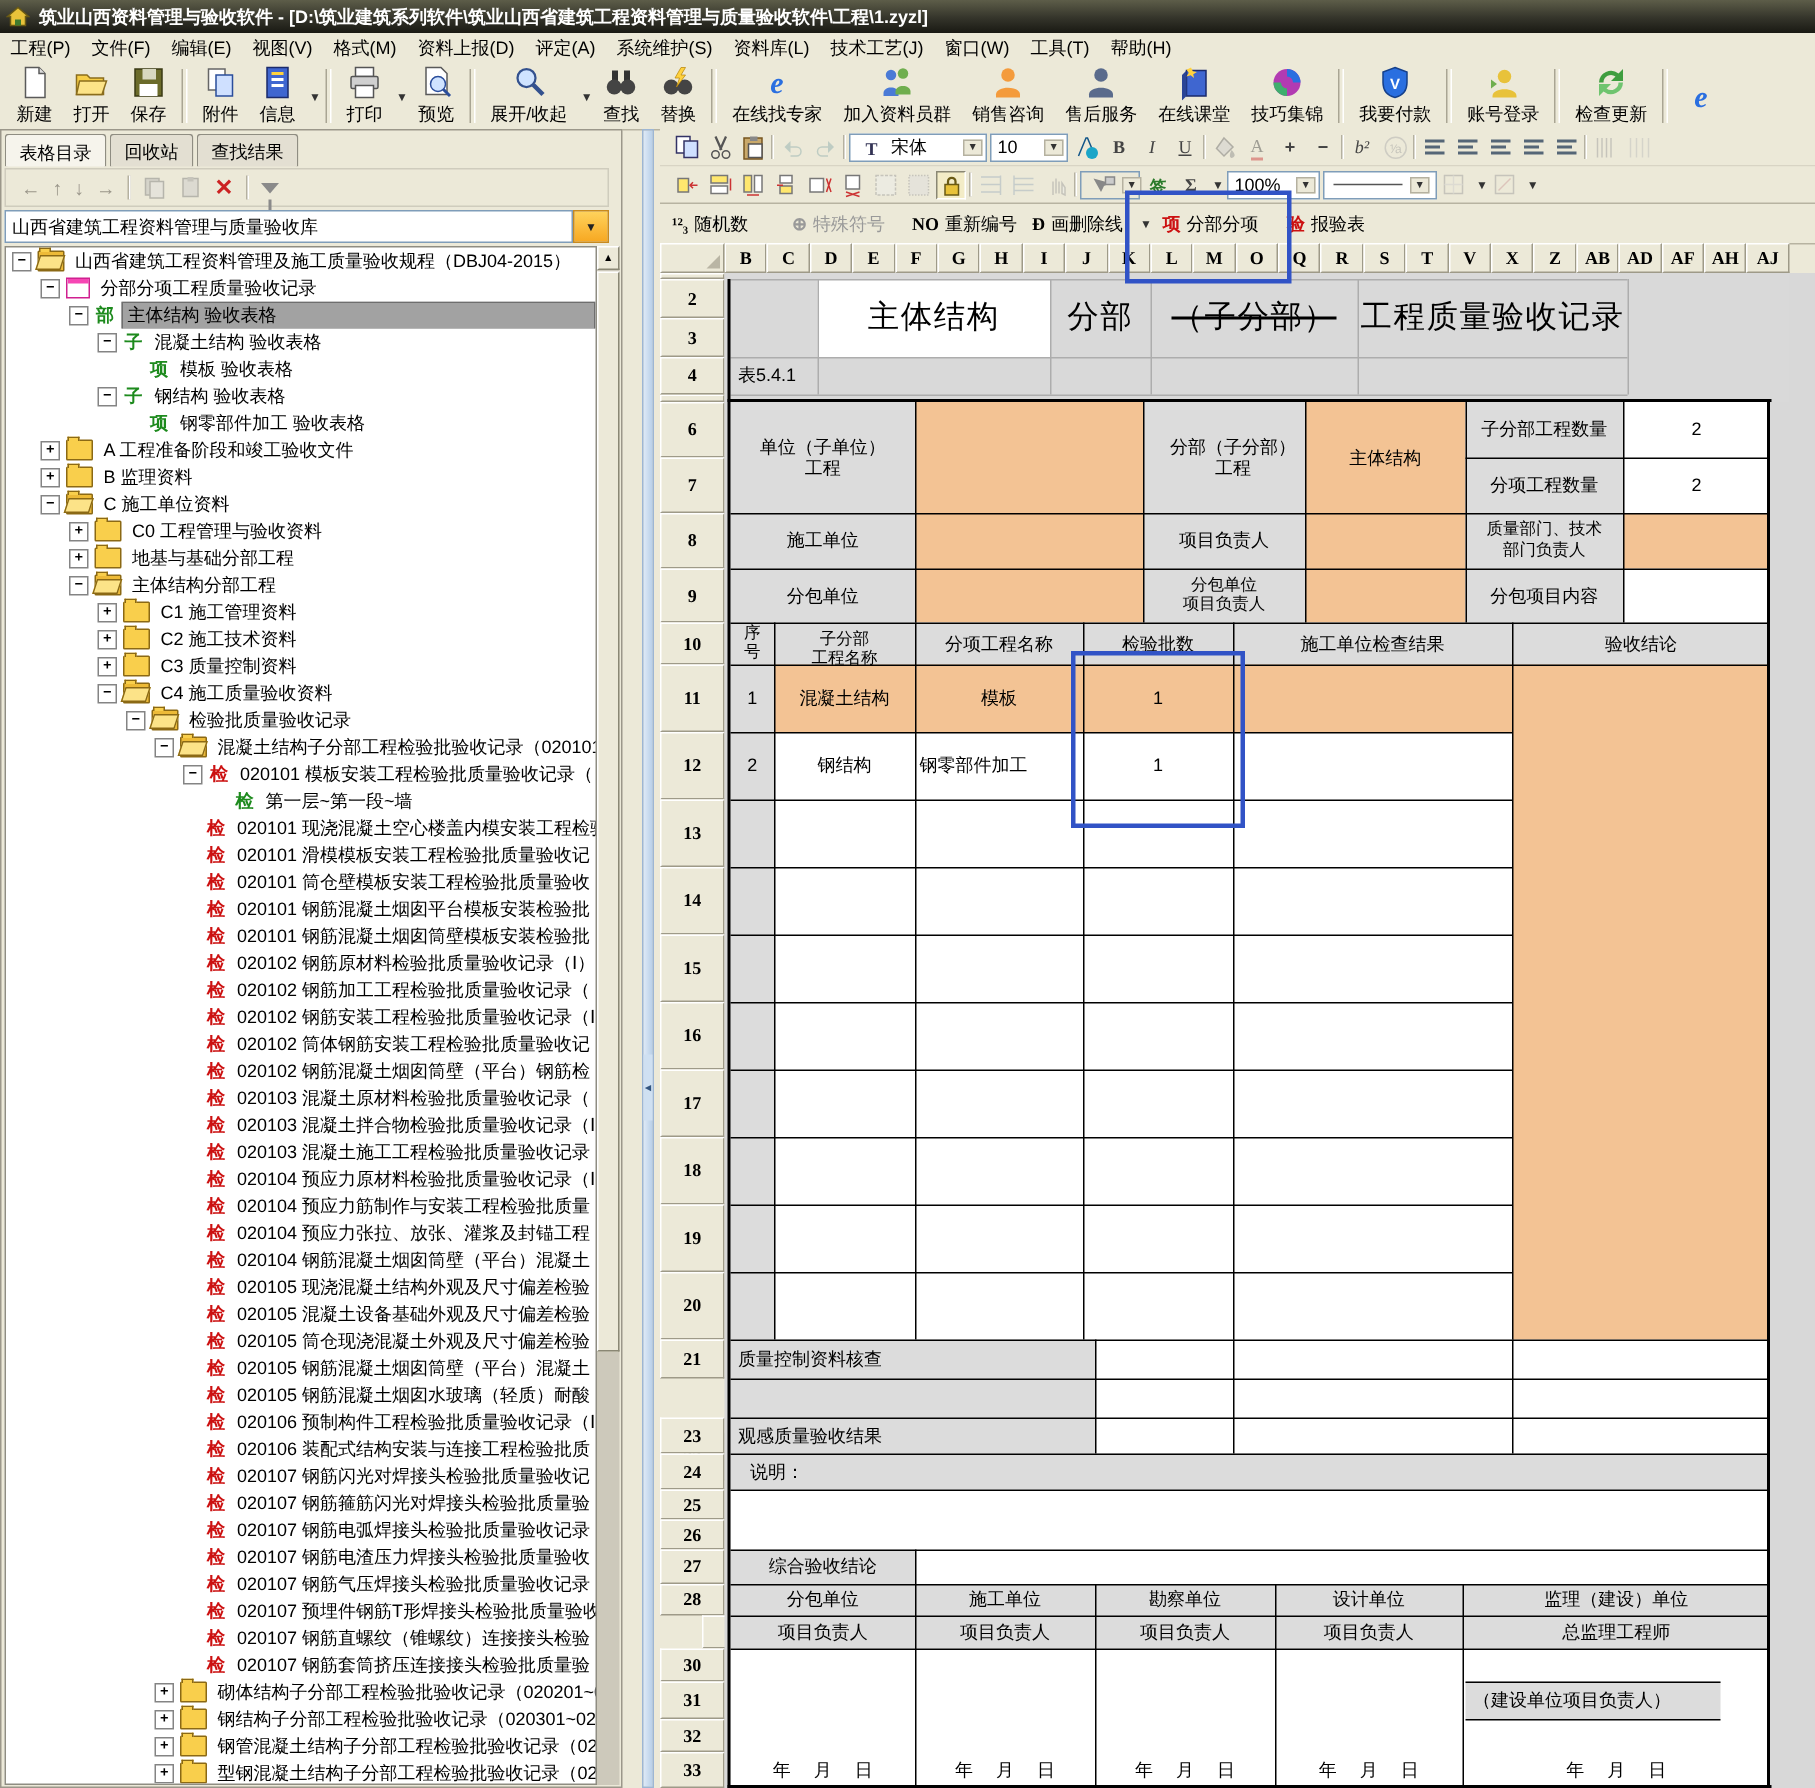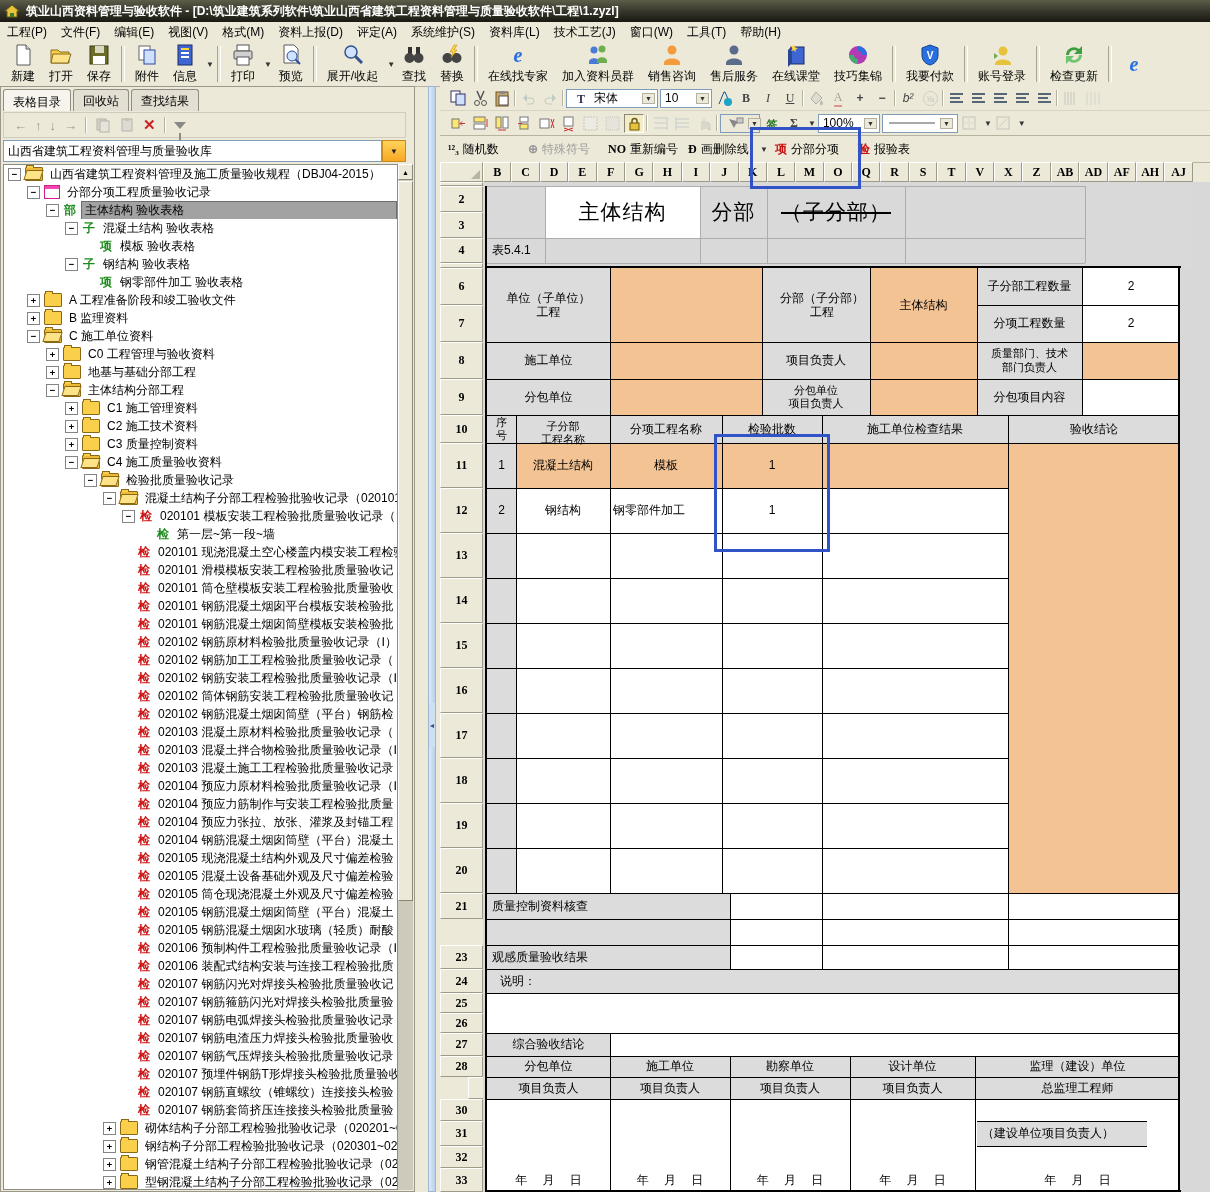--- a/index.html
+++ b/index.html
@@ -832,21 +832,21 @@
         <span style="font-family:serif;border-bottom:2px solid #c33">A</span>
       </span>
       <span class="fico">
         <b>+</b>
       </span>
       <span class="fico">
         <b>−</b>
       </span>
       <span class="vsep"></span>
       <span class="fico">
-        <i style="font-family:Liberation Sans, sans-serif">b²</i>
+        <i style="font-family:Liberation Serif, serif">b²</i>
       </span>
       <span class="fico dis">
         <svg viewBox="0 0 17 17">
           <circle cx="8.5" cy="8.5" r="7" fill="none" stroke="#aaa"></circle>
           <text x="8.5" y="12" font-size="8" text-anchor="middle" fill="#999">⅟a</text>
         </svg>
       </span>
       <span class="vsep"></span>
       <span class="fico">
         <svg viewBox="0 0 17 17">
@@ -1186,20 +1186,21 @@
         <div class="gl" style="left: 492px; top: 874px; width: 1px; height: 136px;"></div>
         <div class="gl" style="left: 4px; top: 895px; width: 693px; height: 1px;"></div>
         <div class="gl" style="left: 4px; top: 917px; width: 693px; height: 1px;"></div>
         <div class="gl" style="left: 494px; top: 939px; width: 170px; height: 1px;"></div>
         <div class="gl" style="left: 494px; top: 964px; width: 170px; height: 1px;"></div>
       </div>
 
     <div class="fcell big" style="left:62px;top:4px;width:155px;height:52px">主体结构</div>
     <div class="fcell big" style="left:217px;top:4px;width:67px;height:52px">分部</div>
     <div class="fcell big strike" style="left:284px;top:4px;width:138px;height:52px">（子分部）</div>
+    <div class="fcell big" style="left:422px;top:4px;width:180px;height:52px">工程质量验收记录</div>
     <div class="fcell left" style="left:4px;top:56px;width:100px;height:25px">表5.4.1</div>
 
     <div class="fcell" style="left:4px;top:86px;width:123px;height:74px">单位（子单位）
 工程</div>
     <div class="fcell" style="left:279px;top:86px;width:120px;height:74px">分部（子分部）
 工程</div>
     <div class="fcell" style="left:387px;top:86px;width:107px;height:74px">主体结构</div>
     <div class="fcell" style="left:494px;top:86px;width:105px;height:37px">子分部工程数量</div>
     <div class="fcell" style="left:599px;top:86px;width:98px;height:37px">2</div>
     <div class="fcell" style="left:494px;top:123px;width:105px;height:37px">分项工程数量</div>

